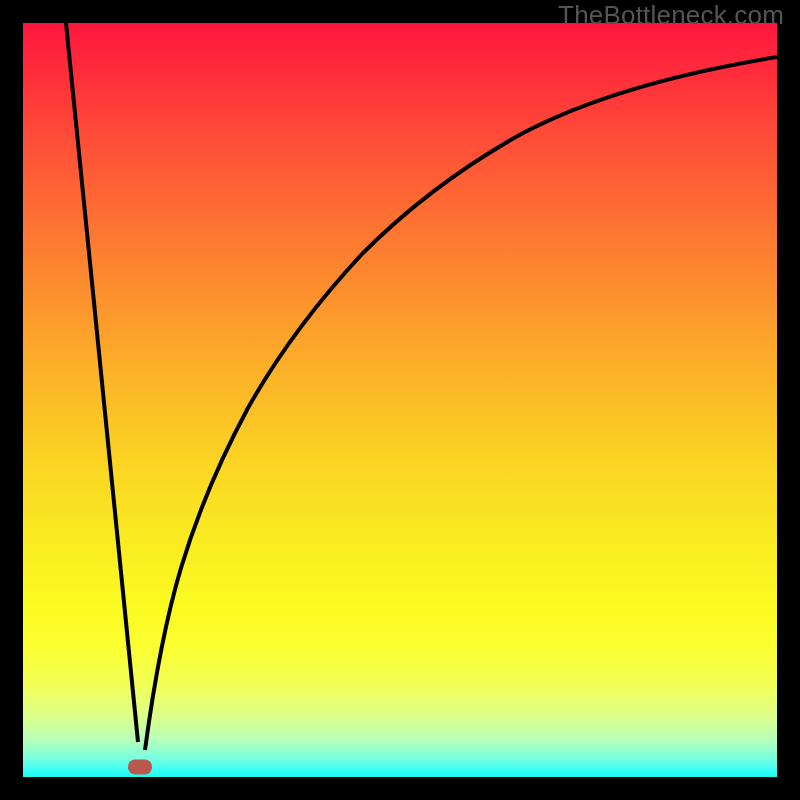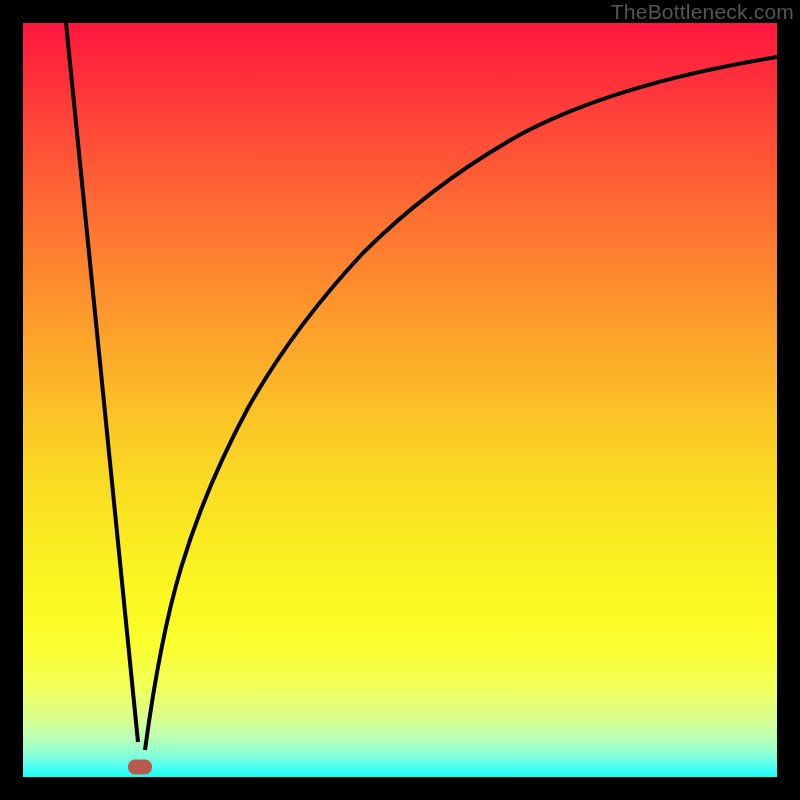--- a/index.html
+++ b/index.html
@@ -53,23 +53,23 @@
     position: absolute;
     width: 24px;
     height: 15px;
     border-radius: 7px;
     background: #bb584d;
     transform: translate(-50%, -50%);
   }
   .watermark {
     position: absolute;
     top: 0px;
-    right: 6px;
+    right: 16px;
     color: #555555;
-    font-size: 21px;
+    font-size: 26px;
     font-weight: 500;
     letter-spacing: 0.2px;
   }
 </style>
 </head>
 <body>
 
 <div class="frame">
   <div class="gradient"></div>
 

